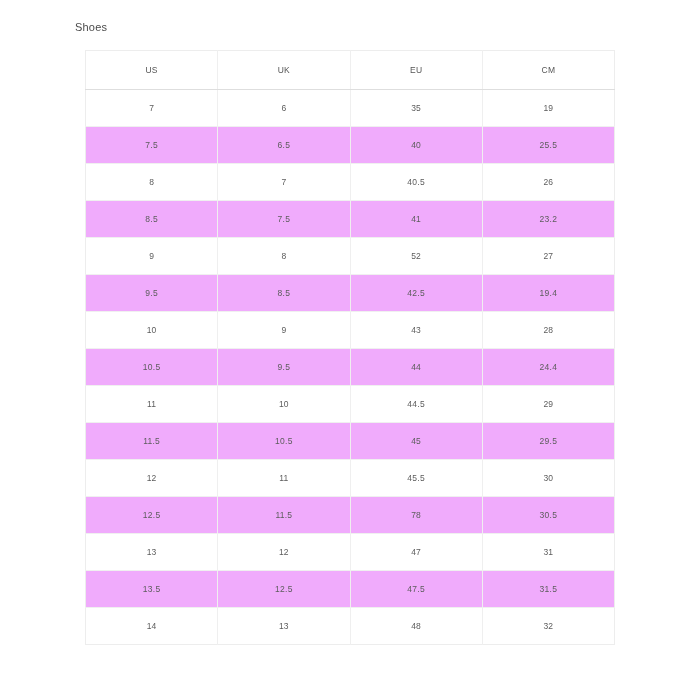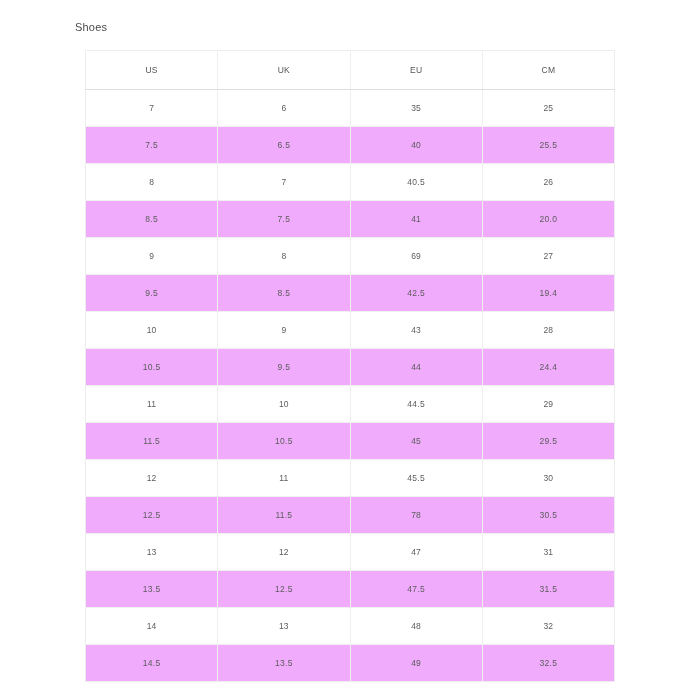--- a/index.html
+++ b/index.html
@@ -108,44 +108,44 @@
           <th>UK</th>
           <th>EU</th>
           <th>CM</th>
         </tr>
       </thead>
       <tbody id="table-body">
           <tr class="row-odd">
             <td>7</td>
             <td>6</td>
             <td>35</td>
-            <td>25</td>
+            <td>19</td>
           </tr>
           <tr class="row-even">
             <td>7.5</td>
             <td>6.5</td>
             <td>40</td>
             <td>25.5</td>
           </tr>
           <tr class="row-odd">
             <td>8</td>
             <td>7</td>
             <td>40.5</td>
             <td>26</td>
           </tr>
           <tr class="row-even">
             <td>8.5</td>
             <td>7.5</td>
             <td>41</td>
-            <td>20.0</td>
+            <td>23.2</td>
           </tr>
           <tr class="row-odd">
             <td>9</td>
             <td>8</td>
-            <td>69</td>
+            <td>52</td>
             <td>27</td>
           </tr>
           <tr class="row-even">
             <td>9.5</td>
             <td>8.5</td>
             <td>42.5</td>
             <td>19.4</td>
           </tr>
           <tr class="row-odd">
             <td>10</td>
@@ -194,23 +194,17 @@
             <td>12.5</td>
             <td>47.5</td>
             <td>31.5</td>
           </tr>
           <tr class="row-odd">
             <td>14</td>
             <td>13</td>
             <td>48</td>
             <td>32</td>
           </tr>
-          <tr class="row-even">
-            <td>14.5</td>
-            <td>13.5</td>
-            <td>49</td>
-            <td>32.5</td>
-          </tr>
         </tbody>
     </table>
   </div>
 
 </div>
 
 </body></html>

